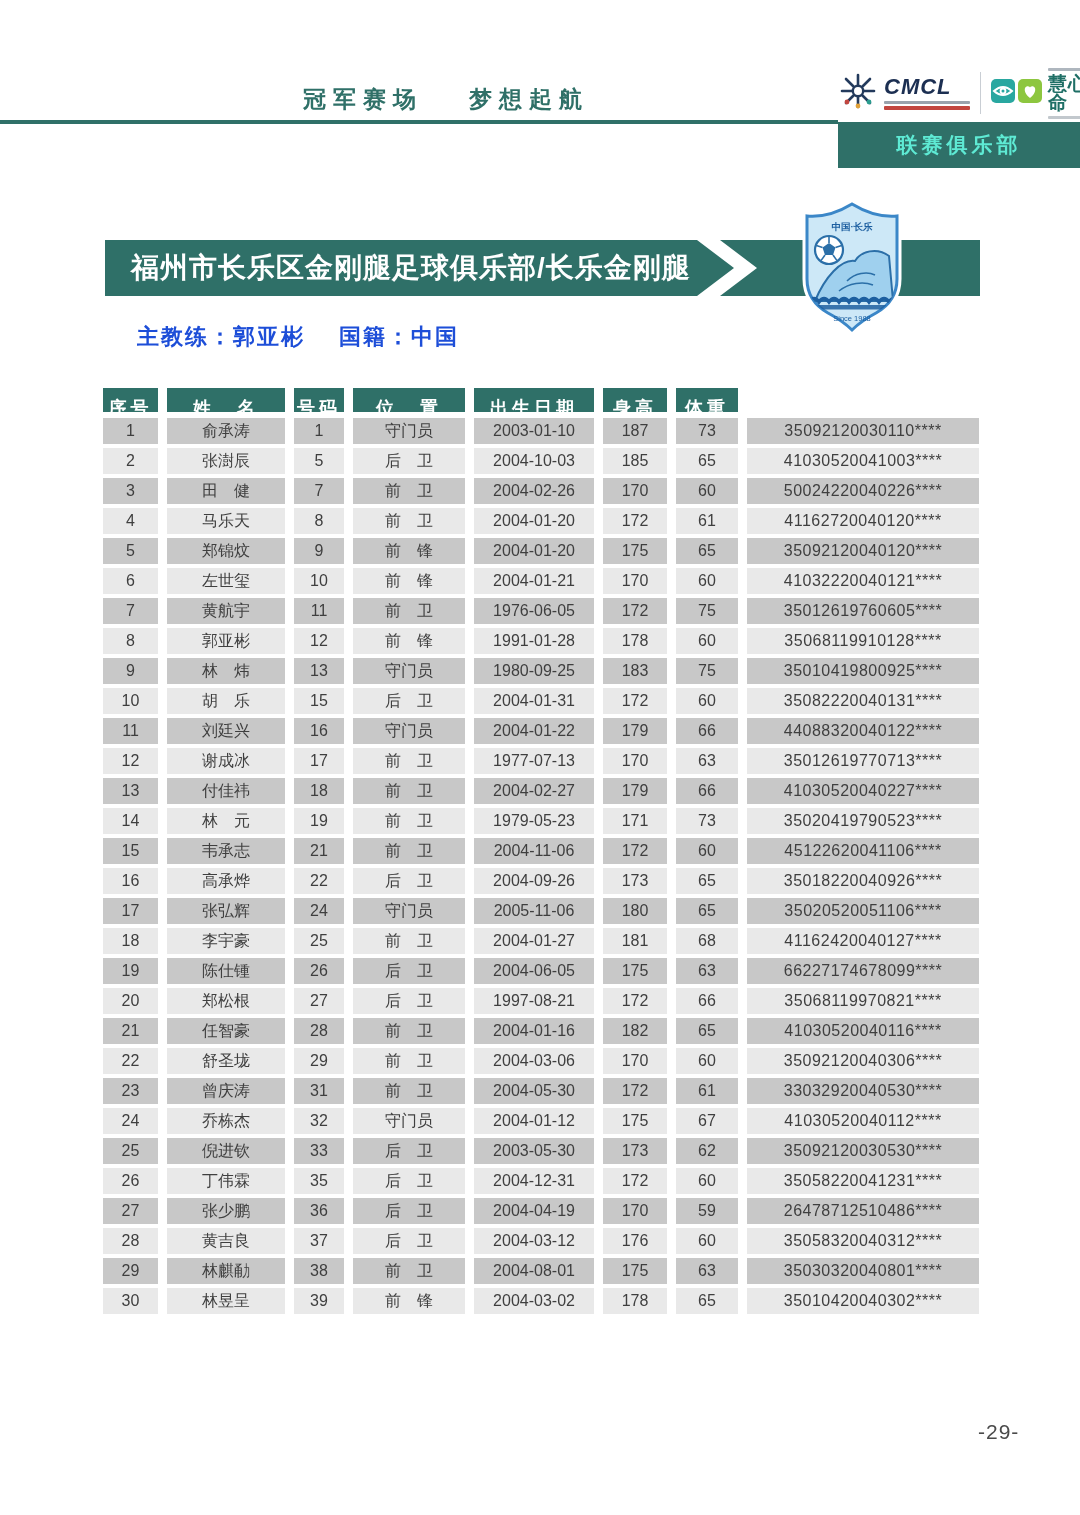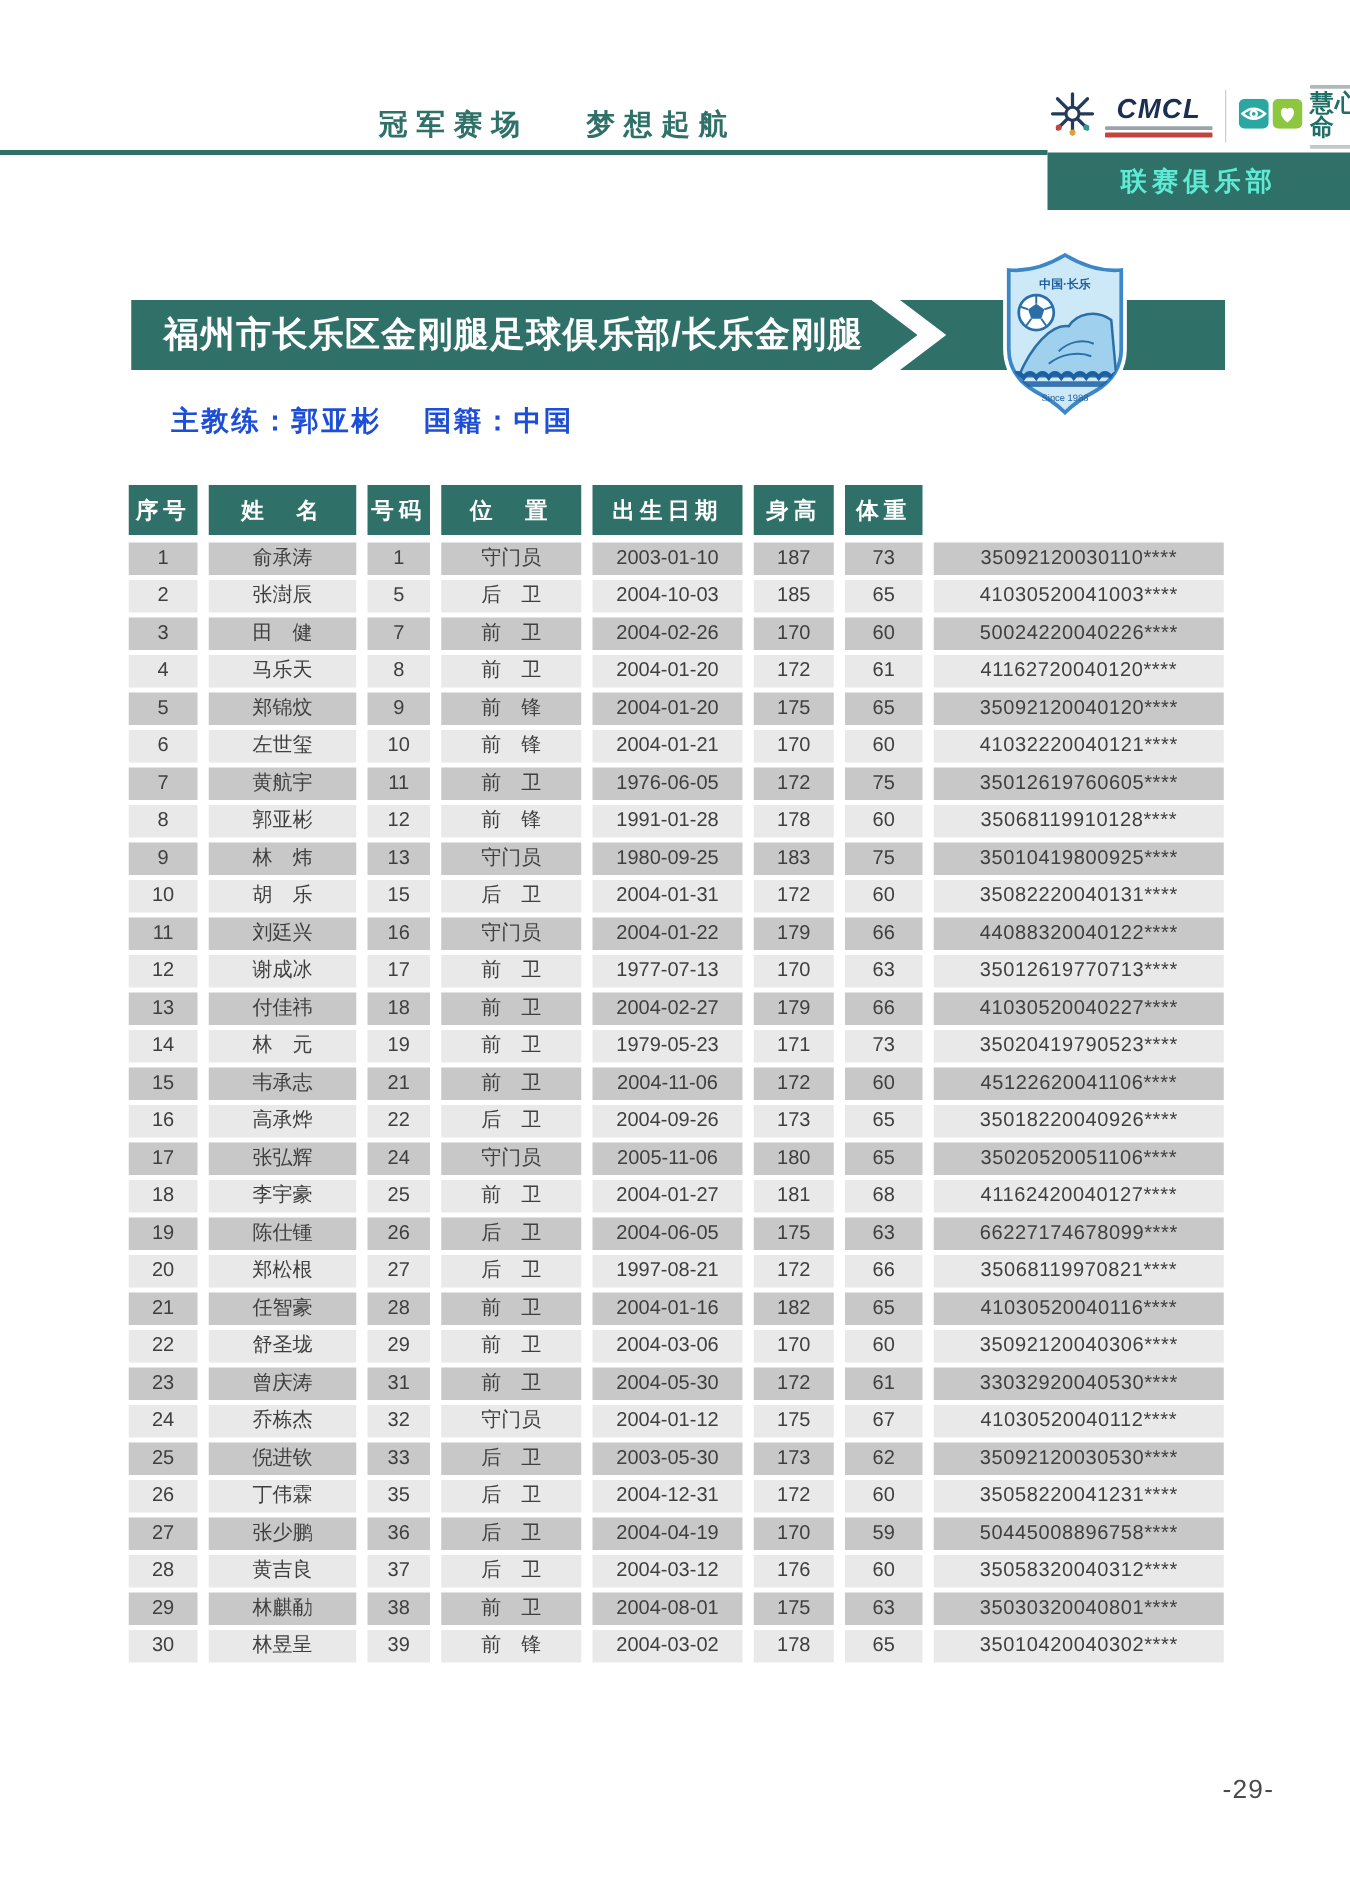--- a/index.html
+++ b/index.html
@@ -8,21 +8,21 @@
     font-family:"Liberation Sans","DejaVu Sans",sans-serif; overflow:hidden;
   }
   
   .slogan{
     position:absolute; left:303px; top:84px; display:flex; gap:46px;
     font-size:23px; font-weight:bold; letter-spacing:7px; color:#2F7068;
   }
   .logo-strip{position:absolute; left:838px; top:64px; height:58px; display:flex; align-items:center; gap:10px;}
   .cmcl{display:flex; align-items:center; gap:6px;}
   .cmcl-textcol{display:flex; flex-direction:column; line-height:1;}
-  .cmcl-word{font-size:22px; font-weight:bold; font-style:italic; color:#1c2f52; letter-spacing:1px;text-align:center;}
+  .cmcl-word{font-size:22px; font-weight:bold; font-style:italic; color:#1c2f52; letter-spacing:1px;}
   .tagline-bar{height:3px; background:#9aa3ad; margin-top:3px; border-radius:1px;}
   .tagline-bar.b2{background:#c2463f; height:4px; margin-top:2px;}
   .logo-divider{width:1px; height:42px; background:#c9ced4;}
   .brand{display:flex; align-items:center; gap:6px;}
   .brand-textcol{display:flex; flex-direction:column; line-height:1;}
   .brand-dots{height:3px; background:#aeb6be; margin-bottom:3px; width:78px; border-radius:1px;}
   .brand-word{font-size:19px; font-weight:bold; color:#1f6f66; letter-spacing:1px;}
   .brand-sub{height:3px; background:#c2c8cd; margin-top:4px; width:70px; border-radius:1px;}
   .brand-icons{display:flex; gap:3px;}
   .top-rule{position:absolute; left:0; top:120px; width:838px; height:4px; background:#2F7068;}
@@ -46,21 +46,21 @@
   .coach-gap{display:inline-block; width:34px;}
   
   .roster{position:absolute; left:103px; top:388px; width:876px;}
   .grid8{
     display:grid;
     grid-template-columns:55px 118px 50px 112px 120px 64px 62px 232px;
     column-gap:9px;
   }
   .roster-head{margin-bottom:6px;}
   .roster-head .th{
-    background:#2F7068; color:#ffffff; height:40px; line-height:40px; text-align:center;
+    background:#2F7068; color:#ffffff; height:24px; line-height:40px; text-align:center;
     font-size:18px; font-weight:bold; letter-spacing:4px;
   }
   .roster-body{row-gap:4px;}
   .roster-body .td{
     height:26px; line-height:26px; text-align:center; font-size:16px; color:#3f3f3f;
     white-space:nowrap; overflow:hidden;
   }
   .roster-body .dk{background:#C8C8C8;}
   .roster-body .lt{background:#E9E9E9;}
   .roster-body .idcell{letter-spacing:0.5px;}
@@ -395,21 +395,21 @@
         <div class="td lt">172</div>
         <div class="td lt">60</div>
         <div class="td lt idcell">35058220041231****</div>
         <div class="td dk">27</div>
         <div class="td dk">张少鹏</div>
         <div class="td dk">36</div>
         <div class="td dk">后　卫</div>
         <div class="td dk">2004-04-19</div>
         <div class="td dk">170</div>
         <div class="td dk">59</div>
-        <div class="td dk idcell">50445008896758****</div>
+        <div class="td dk idcell">26478712510486****</div>
         <div class="td lt">28</div>
         <div class="td lt">黄吉良</div>
         <div class="td lt">37</div>
         <div class="td lt">后　卫</div>
         <div class="td lt">2004-03-12</div>
         <div class="td lt">176</div>
         <div class="td lt">60</div>
         <div class="td lt idcell">35058320040312****</div>
         <div class="td dk">29</div>
         <div class="td dk">林麒勈</div>

